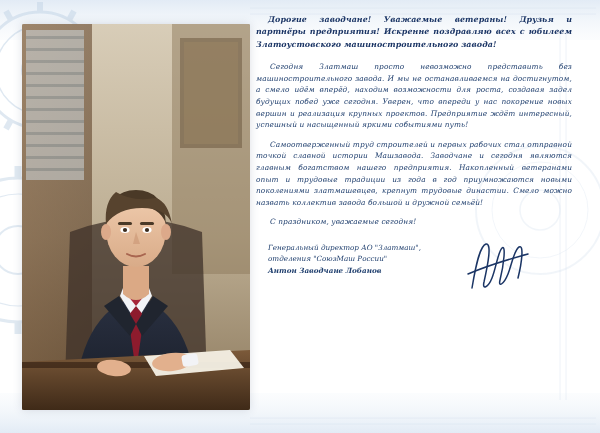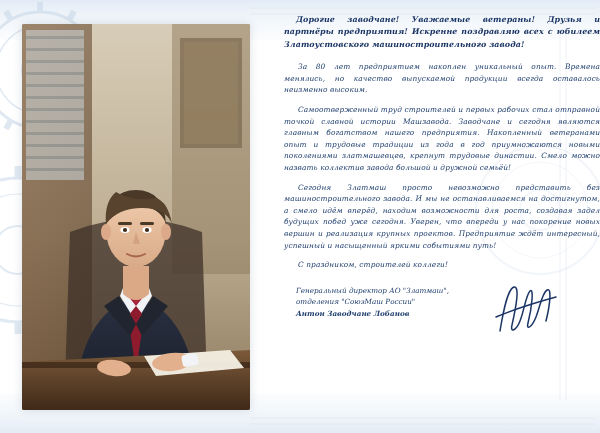--- a/index.html
+++ b/index.html
@@ -52,21 +52,21 @@
     border-radius: 2px;
     overflow: hidden;
     box-shadow: 0 0 10px rgba(60,80,110,0.18);
     background: #7d6a52;
   }
   .ph-svg { display:block; width:228px; height:386px; }
 
   
   .letter {
     position: absolute;
-    left: 284px;
+    left: 256px;
     top: 14px;
     width: 316px;
     height: 408px;
     color: #1d3a6b;
   }
   .letter p {
     margin: 0 0 8px 0;
     font-family: "DejaVu Serif", serif;
     font-style: italic;
     font-size: 7.4px;
@@ -303,24 +303,23 @@
         <ellipse cx="150" cy="338" rx="20" ry="9" fill="#e2b08d" transform="rotate(-6 150 338)"></ellipse>
         <ellipse cx="92" cy="344" rx="17" ry="8" fill="#e2b08d" transform="rotate(6 92 344)"></ellipse>
 
         <rect x="160" y="330" width="16" height="12" rx="3" fill="#f2f3f6" transform="rotate(-10 168 336)"></rect>
       </svg>
     </div>
   </div>
 
   <div class="letter">
     <p class="salutation">Дорогие заводчане! Уважаемые ветераны! Друзья и партнёры предприятия! Искренне поздравляю всех с юбилеем Златоустовского машиностроительного завода!</p>
-    <p>За 80 лет предприятием накоплен уникальный опыт. Времена менялись, но качество выпускаемой продукции всегда оставалось неизменно высоким.</p>
+    <p>Сегодня Златмаш просто невозможно представить без машиностроительного завода. И мы не останавливаемся на достигнутом, а смело идём вперёд, находим возможности для роста, создавая задел будущих побед уже сегодня. Уверен, что впереди у нас покорение новых вершин и реализация крупных проектов. Предприятие ждёт интересный, успешный и насыщенный яркими событиями путь!</p>
     <p>Самоотверженный труд строителей и первых рабочих стал отправной точкой славной истории Машзавода. Заводчане и сегодня являются главным богатством нашего предприятия. Накопленный ветеранами опыт и трудовые традиции из года в год приумножаются новыми поколениями златмашевцев, крепнут трудовые династии. Смело можно назвать коллектив завода большой и дружной семьёй!</p>
-    <p>Сегодня Златмаш просто невозможно представить без машиностроительного завода. И мы не останавливаемся на достигнутом, а смело идём вперёд, находим возможности для роста, создавая задел будущих побед уже сегодня. Уверен, что впереди у нас покорение новых вершин и реализация крупных проектов. Предприятие ждёт интересный, успешный и насыщенный яркими событиями путь!</p>
-    <p class="closing">С праздником, строителей коллеги!</p>
+    <p class="closing">С праздником, уважаемые сегодня!</p>
 
     <div class="signature-block">
       <div class="sig-line">Генеральный директор АО "Златмаш",</div>
       <div class="sig-line">отделения "СоюзМаш России"</div>
       <div class="sig-line sig-name">Антон Заводчане Лобанов</div>
 
       <div class="sig-mark">
         <svg width="74" height="54" viewBox="0 0 74 54">
           <g fill="none" stroke="#1b3565" stroke-width="1.5" stroke-linecap="round" stroke-linejoin="round">
             <path d="M10 50 C14 26 18 8 24 6 C30 5 26 26 22 44 C20 52 26 50 30 40 C34 30 36 14 40 10 C44 6 42 26 38 42 C36 50 42 46 46 36 C50 26 52 12 57 9 C62 6 60 24 56 40"></path>

